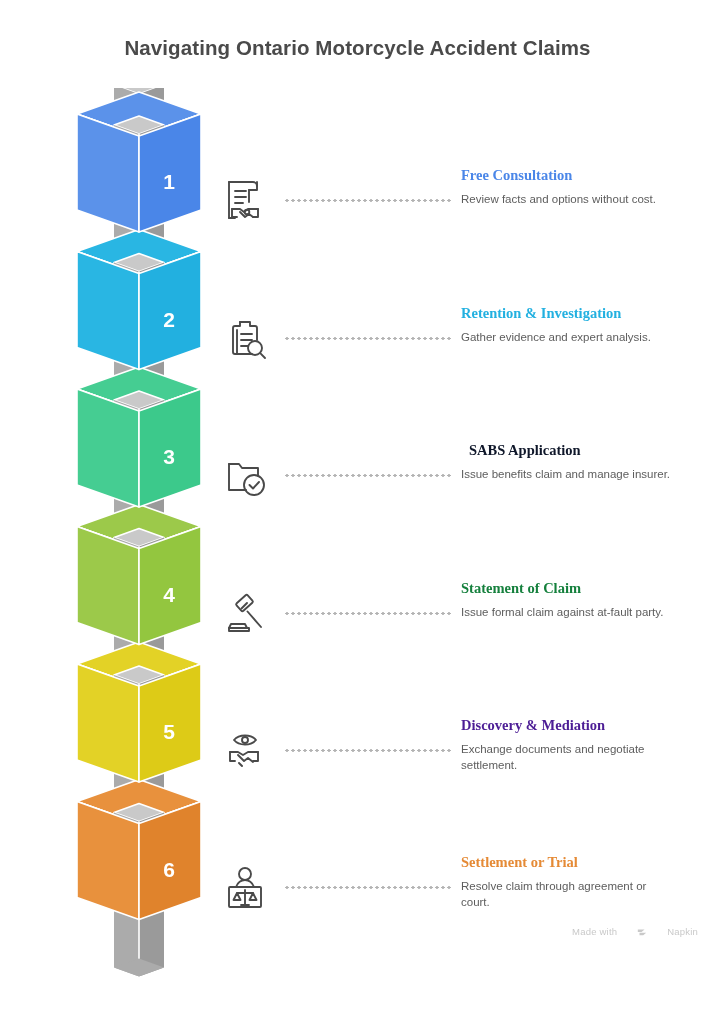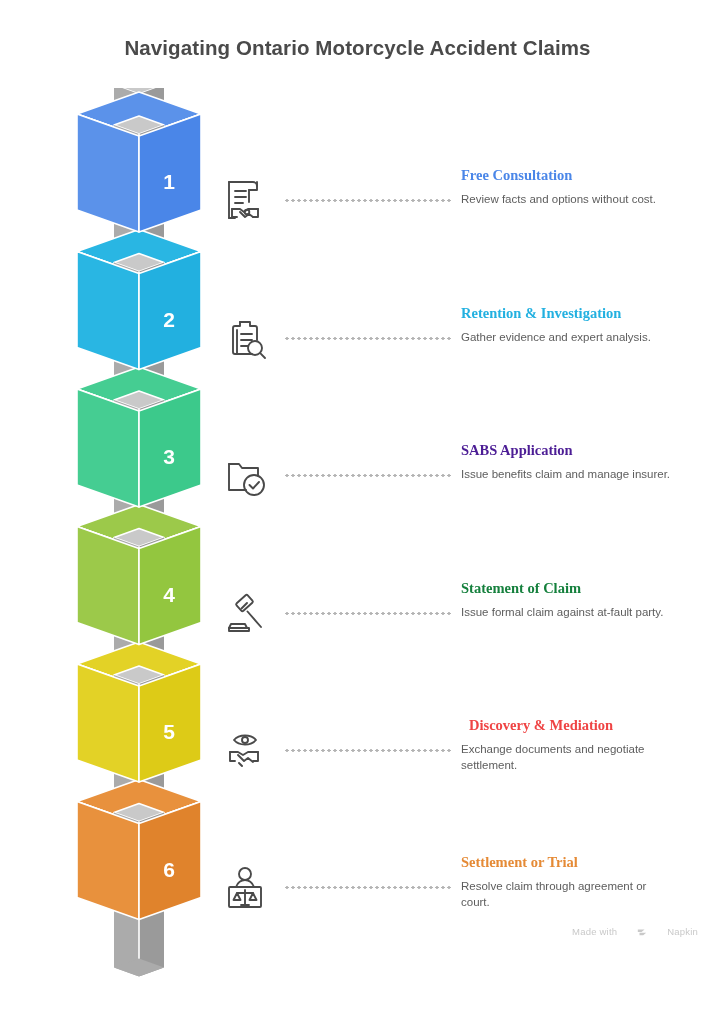--- a/index.html
+++ b/index.html
@@ -250,21 +250,21 @@
     <div class="step-icon">
       <svg viewBox="0 0 58 58" width="58" height="58" fill="none" stroke="#4a4a4a" stroke-width="1.9" stroke-linecap="round" stroke-linejoin="round">
         <path d="M13 17 h10 l3 4 h16 v8"></path>
         <path d="M13 17 v26 h17"></path>
         <circle cx="38" cy="38" r="10"></circle>
         <path d="M33.5 38 l3.5 3.5 6-6.5"></path>
       </svg>
     </div>
     <div class="dotted"></div>
     <div class="step-text">
-      <div class="step-title" style="color: #4c1d95;">SABS Application</div>
+      <div class="step-title" style="color: #0f172a; margin-left: 8px;">SABS Application</div>
       <div class="step-desc">Issue benefits claim and manage insurer.</div>
     </div>
   </div>
 
   <div class="step-row" style="top:573px">
     <div class="step-icon">
       <svg viewBox="0 0 58 58" width="58" height="58" fill="none" stroke="#4a4a4a" stroke-width="1.9" stroke-linecap="round" stroke-linejoin="round">
         <rect x="21" y="13" width="15" height="10" rx="1.5" transform="rotate(-42 28.5 18)"></rect>
         <path d="M25.5 23.5 L31 18"></path>
         <path d="M31.5 26.5 L45 42"></path>
@@ -286,21 +286,21 @@
         <circle cx="29" cy="18" r="3"></circle>
         <path d="M14 30 h8 l5 3 5-3 h10"></path>
         <path d="M14 30 v9 h5"></path>
         <path d="M42 30 v9 h-5"></path>
         <path d="M22 33 l6 6 4-3 5 4"></path>
         <path d="M26 44 l-3-3"></path>
       </svg>
     </div>
     <div class="dotted"></div>
     <div class="step-text">
-      <div class="step-title" style="color: #ef4444; margin-left: 8px;">Discovery &amp; Mediation</div>
+      <div class="step-title" style="color: #4c1d95;">Discovery &amp; Mediation</div>
       <div class="step-desc">Exchange documents and negotiate settlement.</div>
     </div>
   </div>
 
   <div class="step-row" style="top:847px">
     <div class="step-icon">
       <svg viewBox="0 0 58 58" width="58" height="58" fill="none" stroke="#4a4a4a" stroke-width="1.9" stroke-linecap="round" stroke-linejoin="round">
         <circle cx="29" cy="15" r="6"></circle>
         <path d="M20 28 c2-5 5.5-7 9-7 c3.5 0 7 2 9 7"></path>
         <rect x="13" y="28" width="32" height="20" rx="1"></rect>

